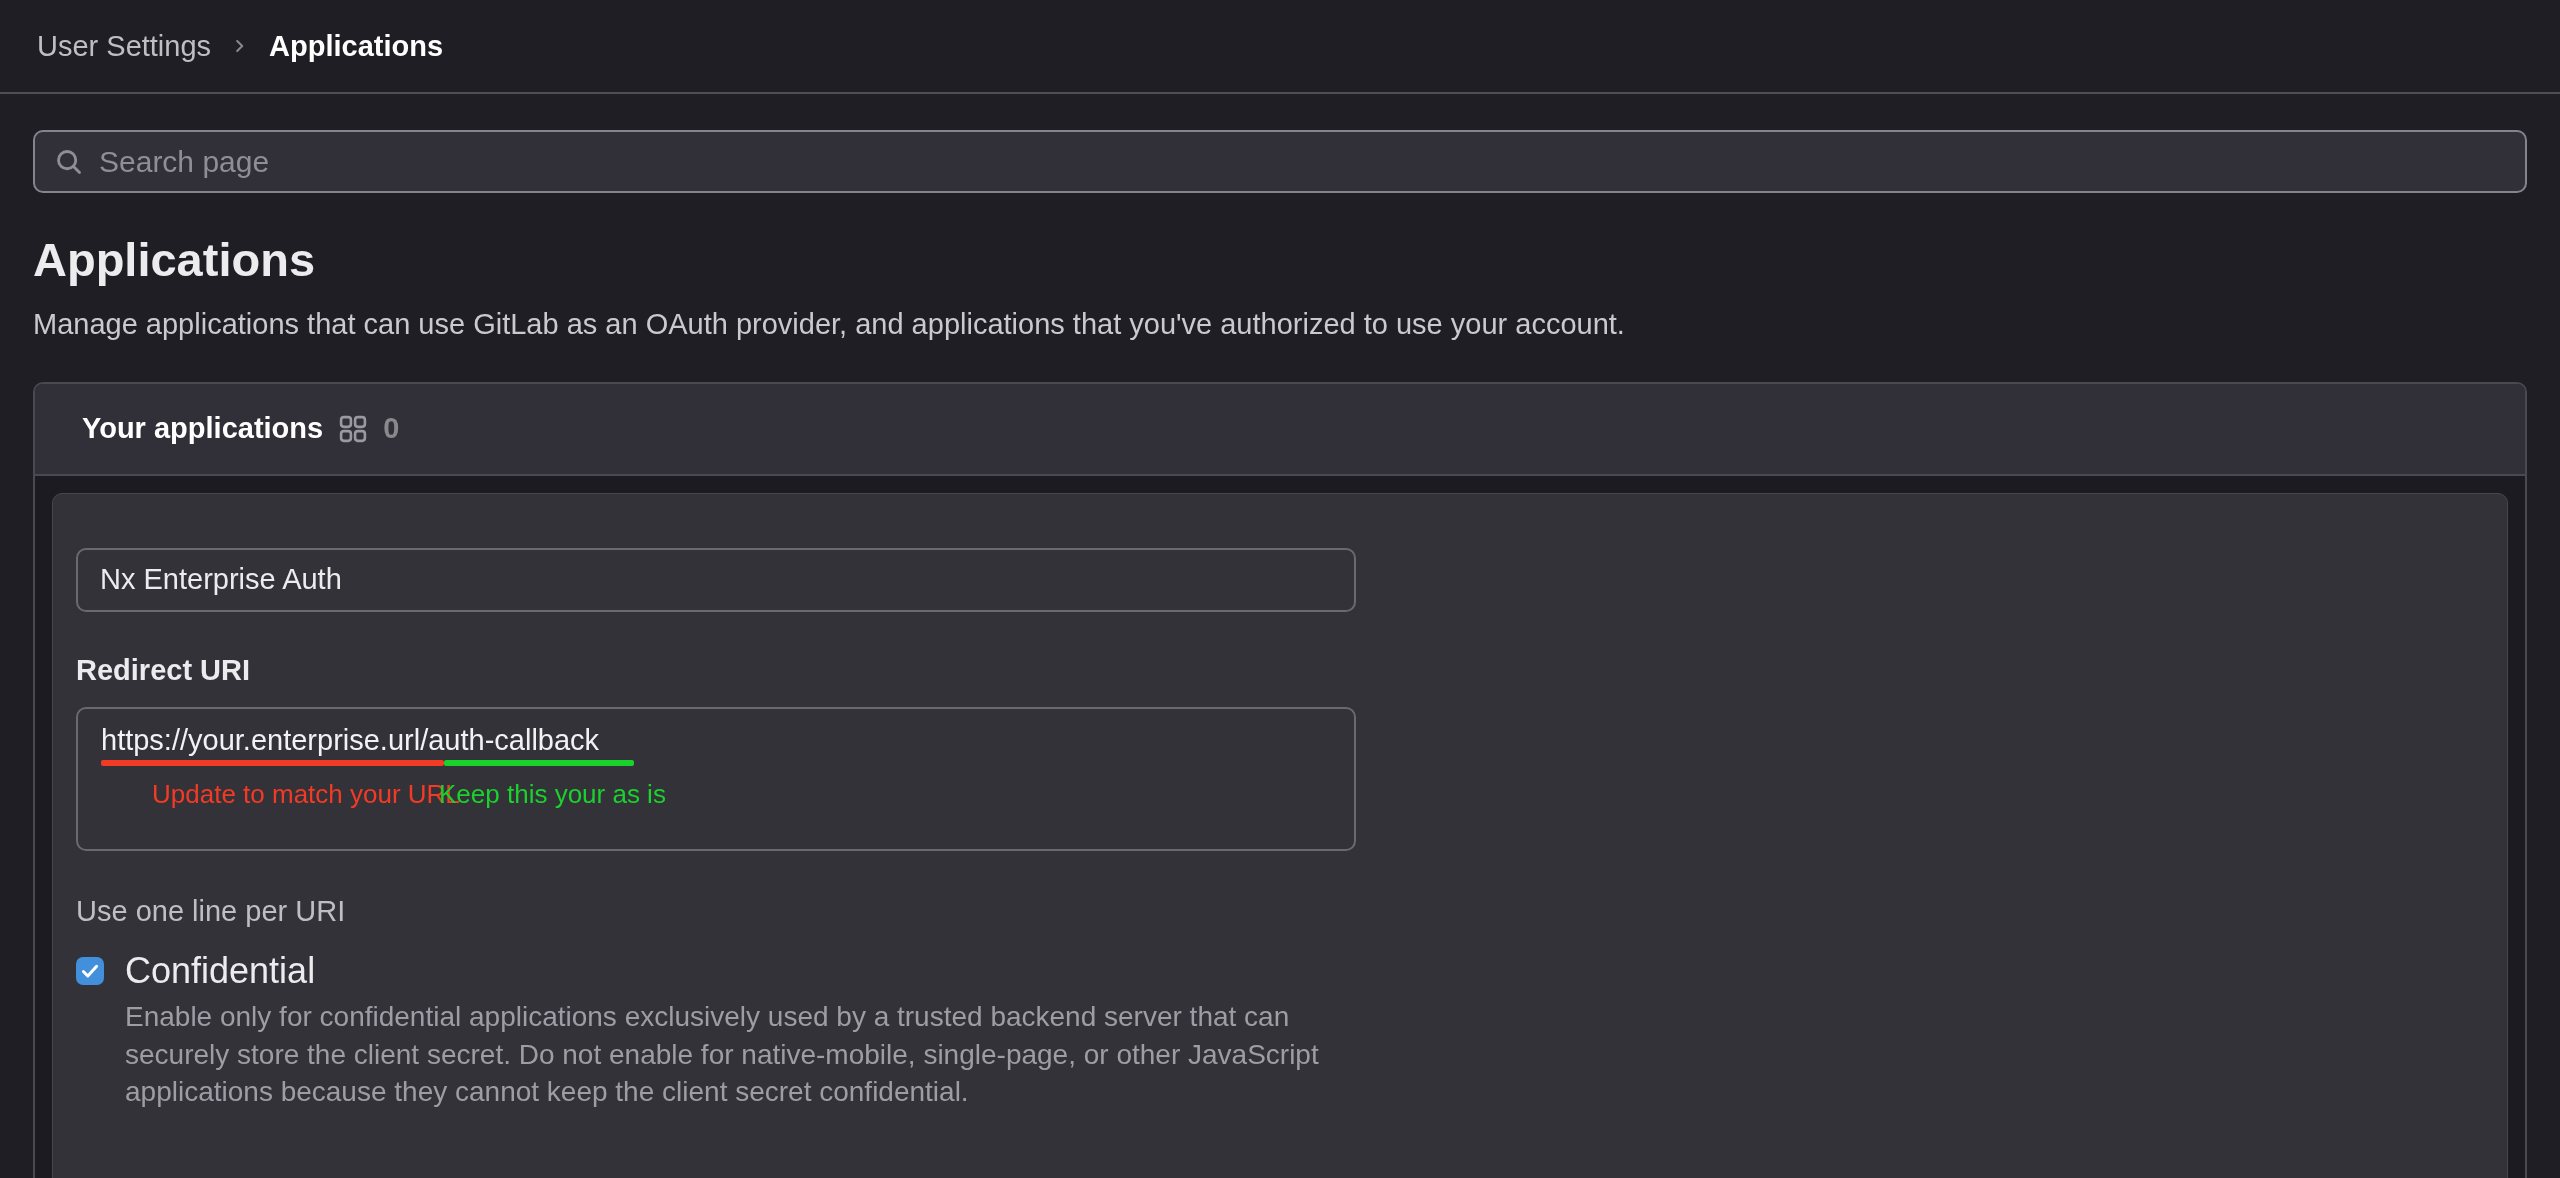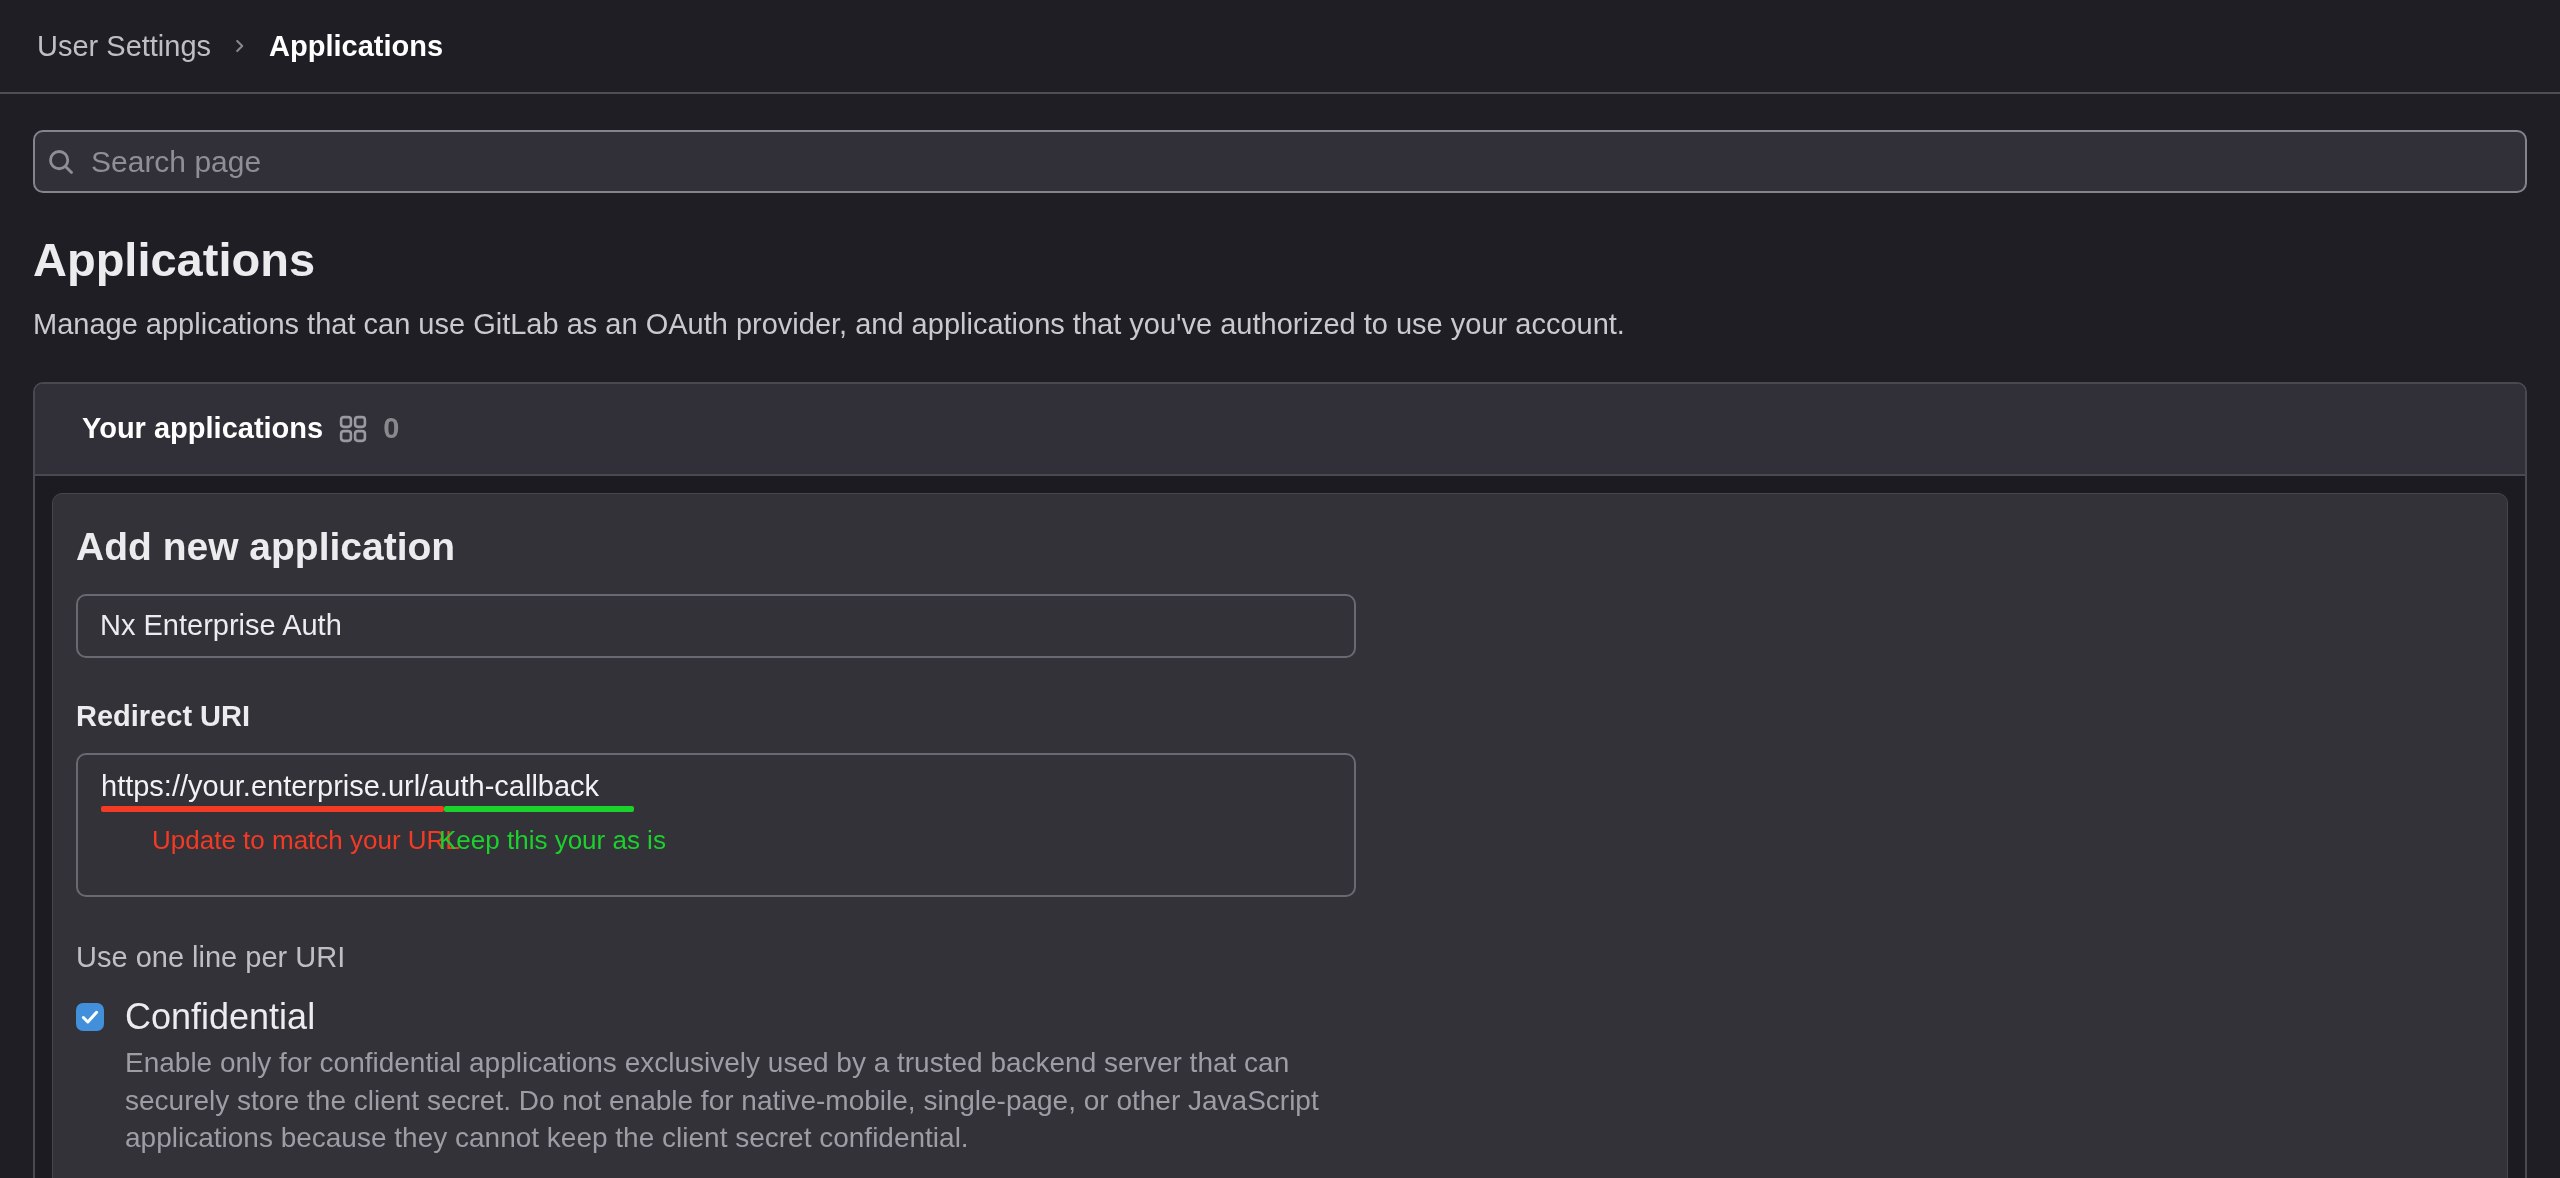--- a/index.html
+++ b/index.html
@@ -27,21 +27,21 @@
   
   .content { padding: 36px 33px 0 33px; }
 
   .searchbox {
     height: 63px;
     border: 2px solid #85848d;
     border-radius: 10px;
     background: #312f37;
     display: flex;
     align-items: center;
-    padding: 0 11px;
+    padding: 0 19px;
     gap: 15px;
   }
   .searchbox input {
     flex: 1; border: none; outline: none; background: transparent;
     font-size: 30px; color: #ececef; font-family: "Liberation Sans", sans-serif;
   }
   .searchbox input::placeholder { color: #8f8e96; }
 
   .page-title { font-size: 47px; font-weight: 700; margin-top: 40px; line-height: 1.15; }
   .page-desc { font-size: 29px; color: #c9c9ce; margin-top: 20px; line-height: 1.2; }
@@ -172,21 +172,20 @@
           <rect x="1.2" y="9.2" width="5.6" height="5.6" rx="1.6" stroke="#9a99a1" stroke-width="1.5"></rect>
           <rect x="9.2" y="9.2" width="5.6" height="5.6" rx="1.6" stroke="#9a99a1" stroke-width="1.5"></rect>
         </svg>
       </span>
       <span class="crud-count">0</span>
     </div>
 
     <div class="crud-body">
 
       <div class="card">
-        <h2>Add new application</h2>
 
         <input class="text-input" type="text" value="Nx Enterprise Auth" style="">
 
         <div class="field-label redirect-label">Redirect URI</div>
 
         <div class="ta">
           <span class="url">https://your.enterprise.url/auth-callback</span>
           <div class="underline red" style="background-color: rgb(242, 58, 36);"></div>
           <div class="underline green" style="background-color: rgb(27, 209, 44);"></div>
           <span class="anno-label red" style="color: rgb(242, 58, 36);">Update to match your URL</span>

